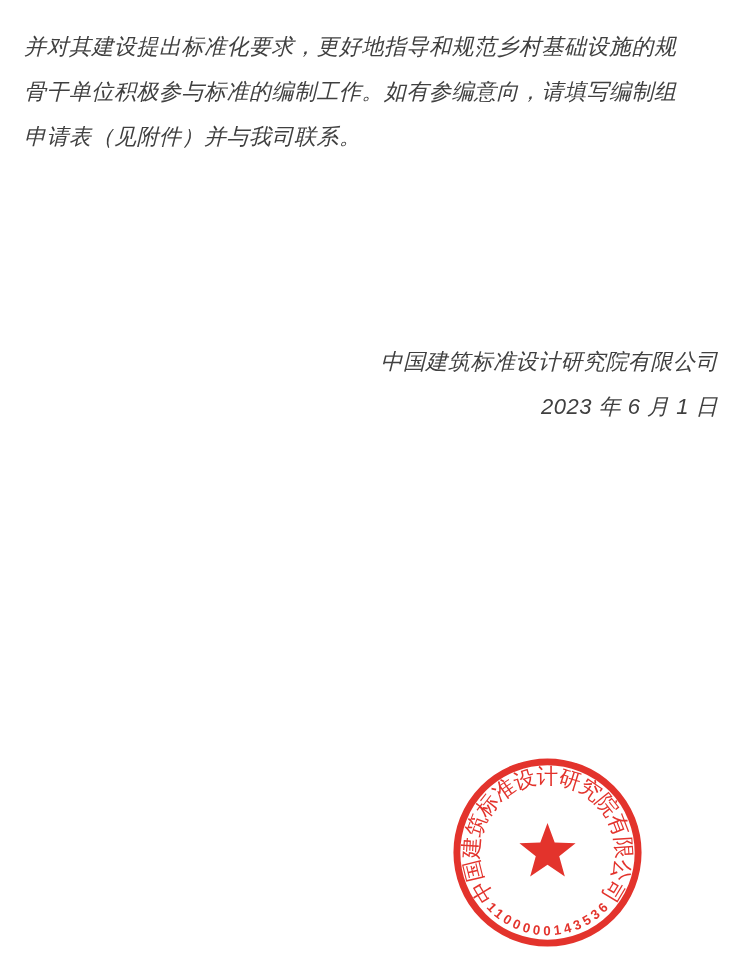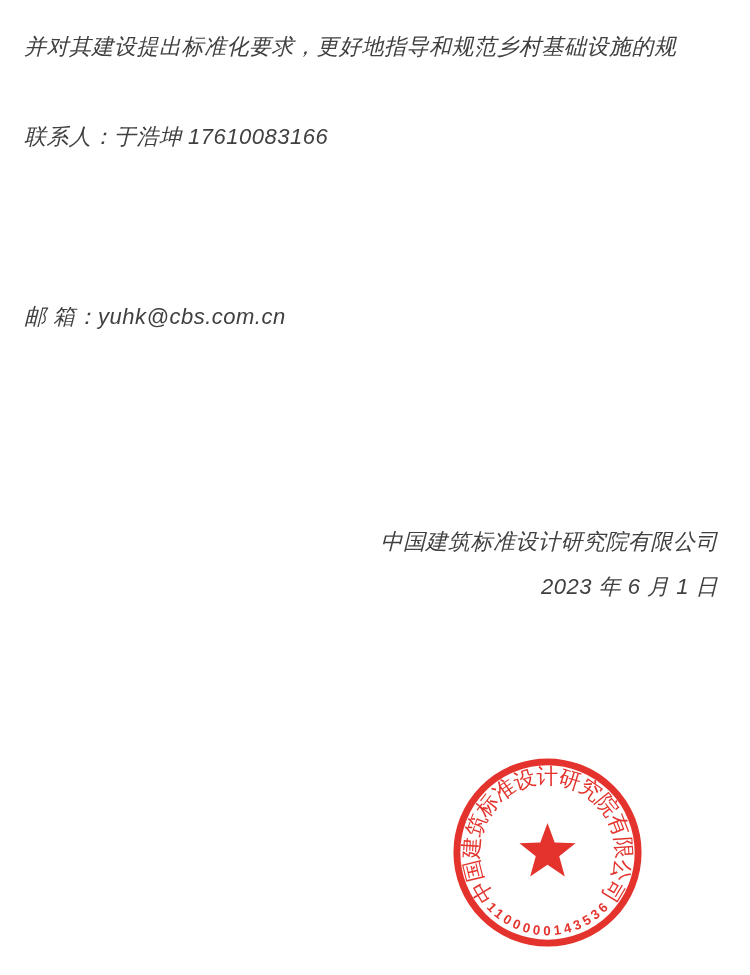--- a/index.html
+++ b/index.html
@@ -54,25 +54,25 @@
     font-weight: 700;
   }
 </style>
 </head>
 <body>
 
 <div class="page">
 
   <div class="text-flow">
     <div class="line">并对其建设提出标准化要求，更好地指导和规范乡村基础设施的规</div>
+    <div class="line">骨干单位积极参与标准的编制工作。如有参编意向，请填写编制组</div>
+    <div class="line">申请表（见附件）并与我司联系。</div>
 
 
-    <div class="line mt-1">联系人：于浩坤 17610083166</div>
 
-    <div class="line mt-3">邮 箱：yuhk@cbs.com.cn</div>
 
     <div class="line right mt-4">中国建筑标准设计研究院有限公司</div>
     <div class="line right">2023 年 6 月 1 日</div>
   </div>
 
   <svg class="seal" viewBox="0 0 200 200" aria-hidden="true">
     <defs>
       <path id="arc-top" d="M 46.4 145 A 70 70 0 1 1 153.6 145" fill="none"></path>
       <path id="arc-bottom" d="M 37.6 156.2 A 84 84 0 0 0 162.4 156.2" fill="none"></path>
     </defs>

